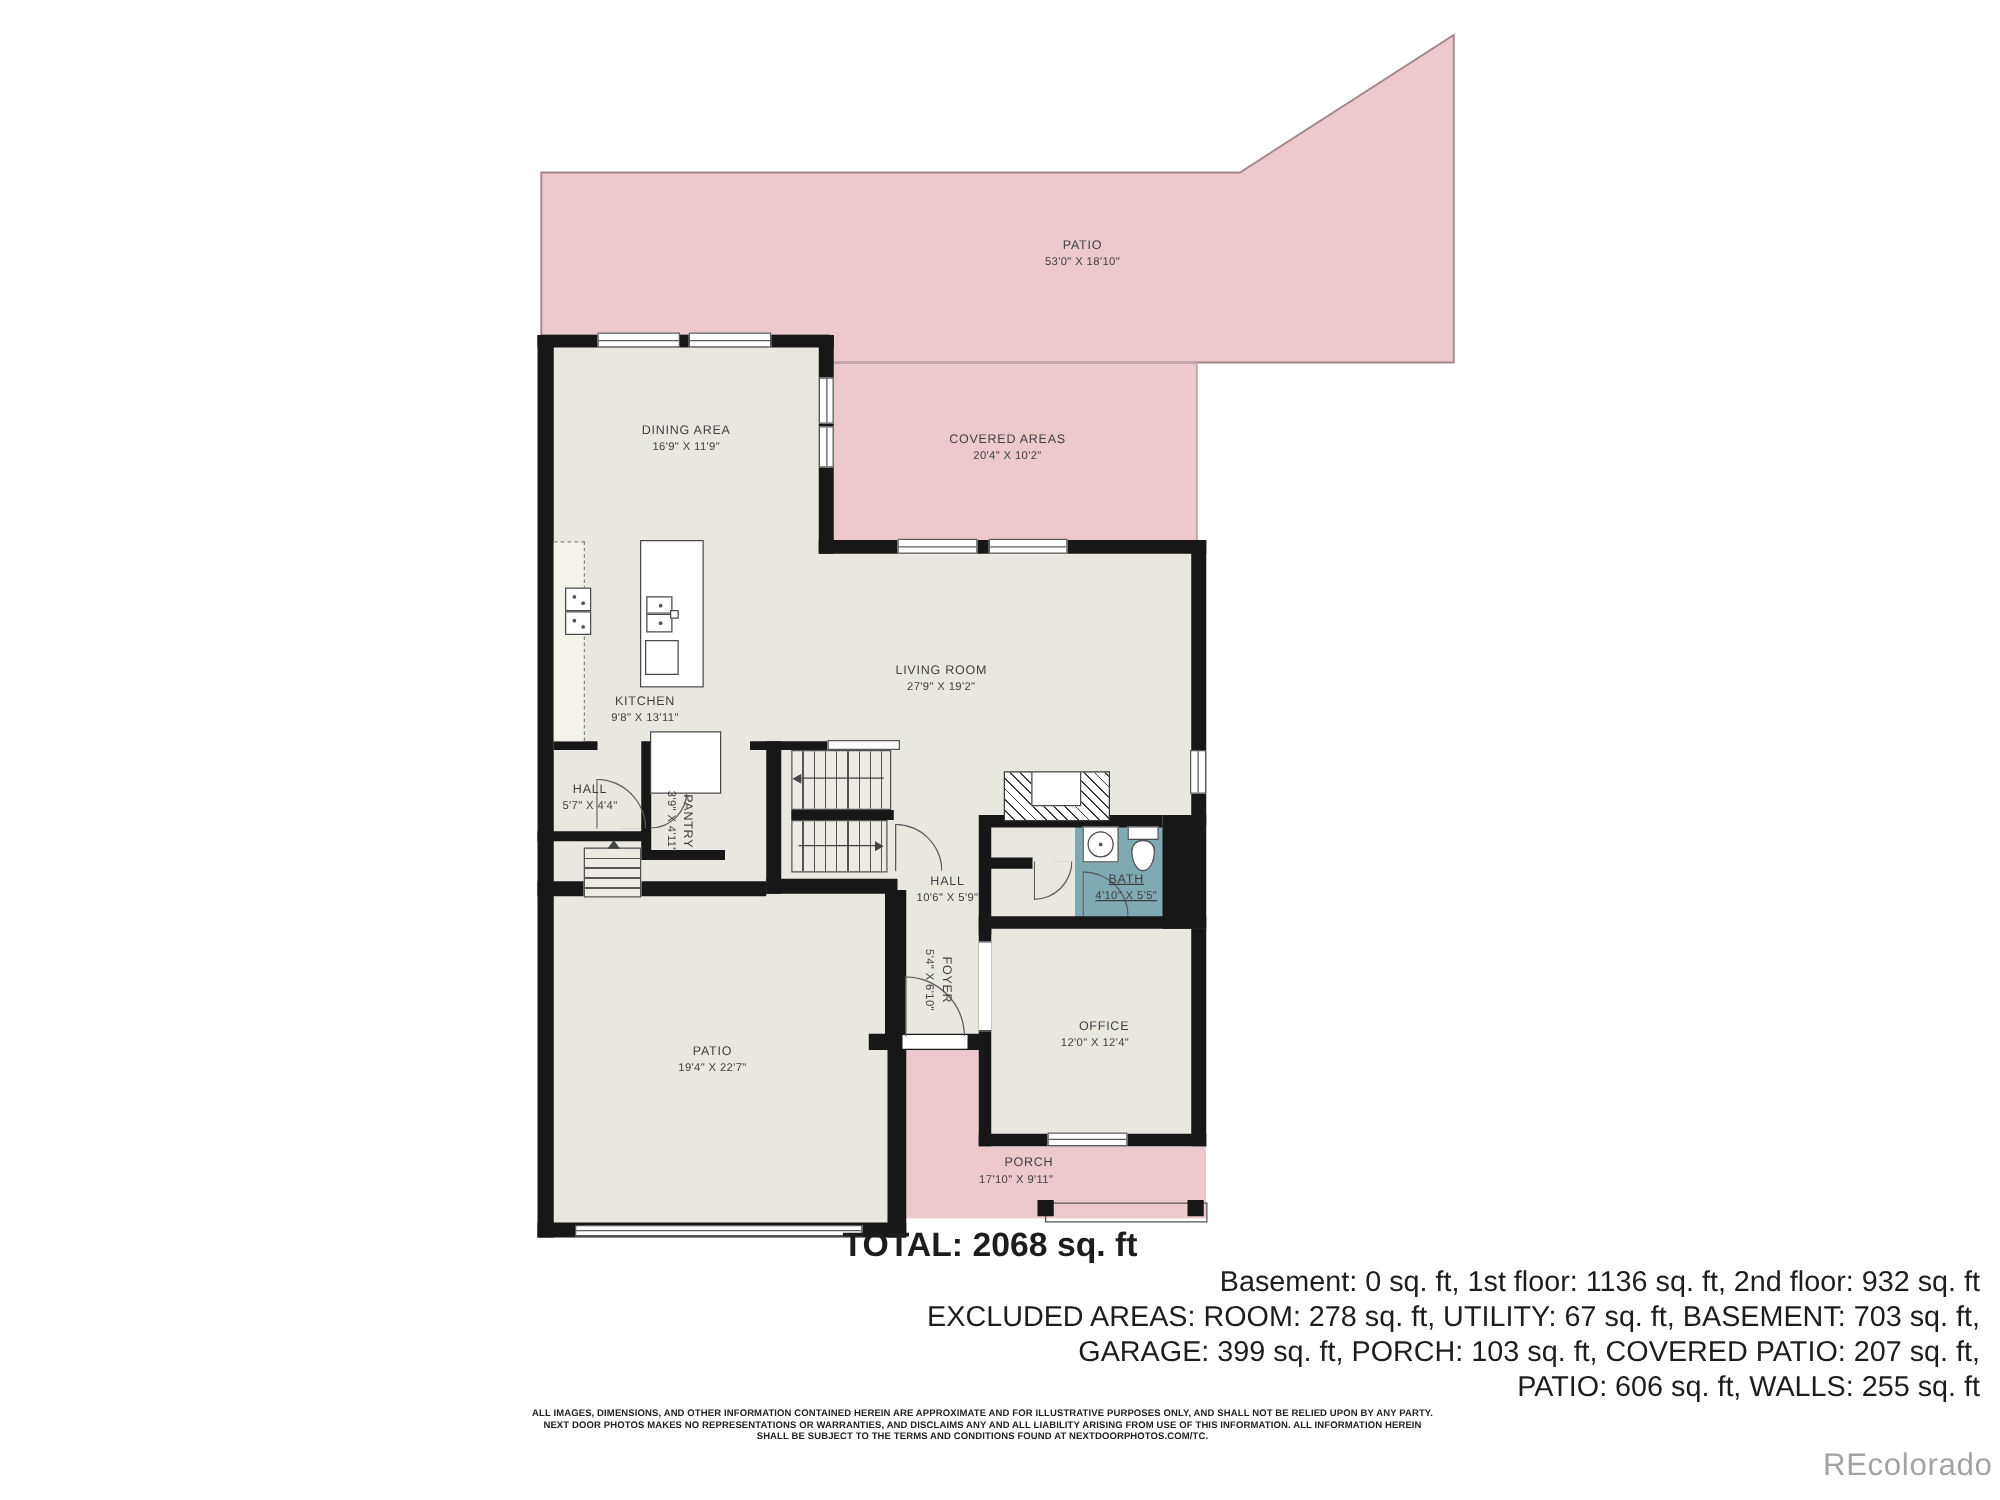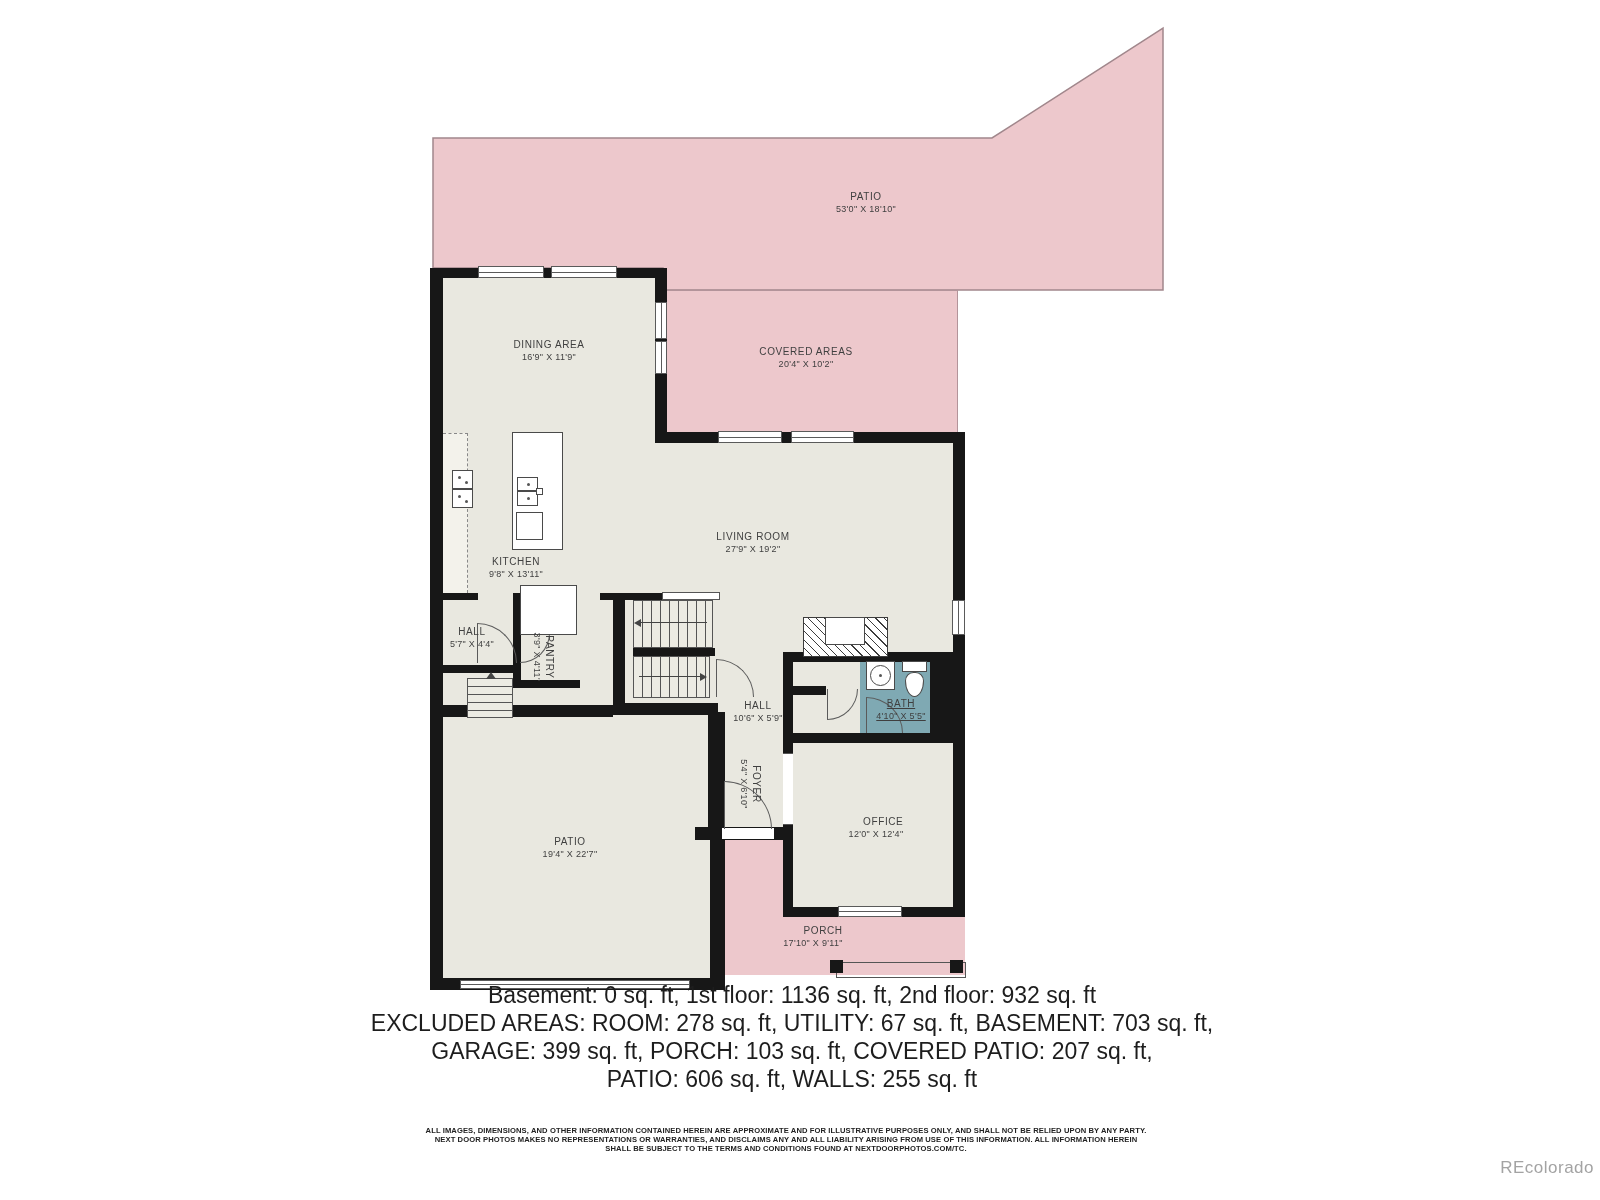--- a/index.html
+++ b/index.html
@@ -35,23 +35,23 @@
   .dot{background:#555;border-radius:50%;width:3px;height:3px;}
   .oval{border:1px solid #4a4a4a;border-radius:50%;background:#fff;box-sizing:border-box;}
   
   .room-label{position:absolute;transform:translate(-50%,-50%);text-align:center;color:#3f3f3f;white-space:nowrap;}
   .room-label .nm{font-size:10px;letter-spacing:.6px;line-height:13px;}
   .room-label .dm{font-size:9px;letter-spacing:.3px;line-height:13px;}
   .rot90{transform:translate(-50%,-50%) rotate(90deg);}
   
   .summary{position:absolute;left:0;top:981px;width:1584px;text-align:center;color:#1d1d1d;}
   .summary .total{font-size:27px;font-weight:bold;line-height:30px;}
-  .summary .ln{font-size:23px;line-height:28px;}
+  .summary .ln{font-size:23px;line-height:28px;text-align:right;}
   .disclaimer{position:absolute;left:0;top:1126px;width:1572px;text-align:center;color:#222;font-size:7.6px;font-weight:bold;line-height:9px;letter-spacing:.1px;}
-  .watermark{position:absolute;right:6px;top:1158px;font-size:17px;color:#a3a3a3;letter-spacing:.5px;}
+  .watermark{position:absolute;right:6px;top:1158px;font-size:25px;color:#a3a3a3;letter-spacing:.5px;}
 </style>
 </head>
 <body>
 
 <div id="stage">
 
   <svg class="abs" style="left:430px;top:25px;" width="736" height="268" viewBox="0 0 736 268">
     <polygon points="3,113 562,113 733,3 733,265 233,265 233,243 3,243" stroke="#a1878c" stroke-width="1.5" fill="#edc8cc"></polygon>
   </svg>
 
@@ -208,20 +208,21 @@
   <div class="room-label" style="left:570px;top:848px;">
     <div class="nm">PATIO</div>
     <div class="dm">19'4" X 22'7"</div>
   </div>
   <div class="room-label" style="left:813px;top:937px;text-align:right;">
     <div class="nm">PORCH</div>
     <div class="dm">17'10" X 9'11"</div>
   </div>
 
   <div class="summary">
+    <div class="total">TOTAL: 2068 sq. ft</div>
     <div class="ln">Basement: 0 sq. ft, 1st floor: 1136 sq. ft, 2nd floor: 932 sq. ft</div>
     <div class="ln">EXCLUDED AREAS: ROOM: 278 sq. ft, UTILITY: 67 sq. ft, BASEMENT: 703 sq. ft,</div>
     <div class="ln">GARAGE: 399 sq. ft, PORCH: 103 sq. ft, COVERED PATIO: 207 sq. ft,</div>
     <div class="ln">PATIO: 606 sq. ft, WALLS: 255 sq. ft</div>
   </div>
 
   <div class="disclaimer">
     <div>ALL IMAGES, DIMENSIONS, AND OTHER INFORMATION CONTAINED HEREIN ARE APPROXIMATE AND FOR ILLUSTRATIVE PURPOSES ONLY, AND SHALL NOT BE RELIED UPON BY ANY PARTY.</div>
     <div>NEXT DOOR PHOTOS MAKES NO REPRESENTATIONS OR WARRANTIES, AND DISCLAIMS ANY AND ALL LIABILITY ARISING FROM USE OF THIS INFORMATION. ALL INFORMATION HEREIN</div>
     <div>SHALL BE SUBJECT TO THE TERMS AND CONDITIONS FOUND AT NEXTDOORPHOTOS.COM/TC.</div>

